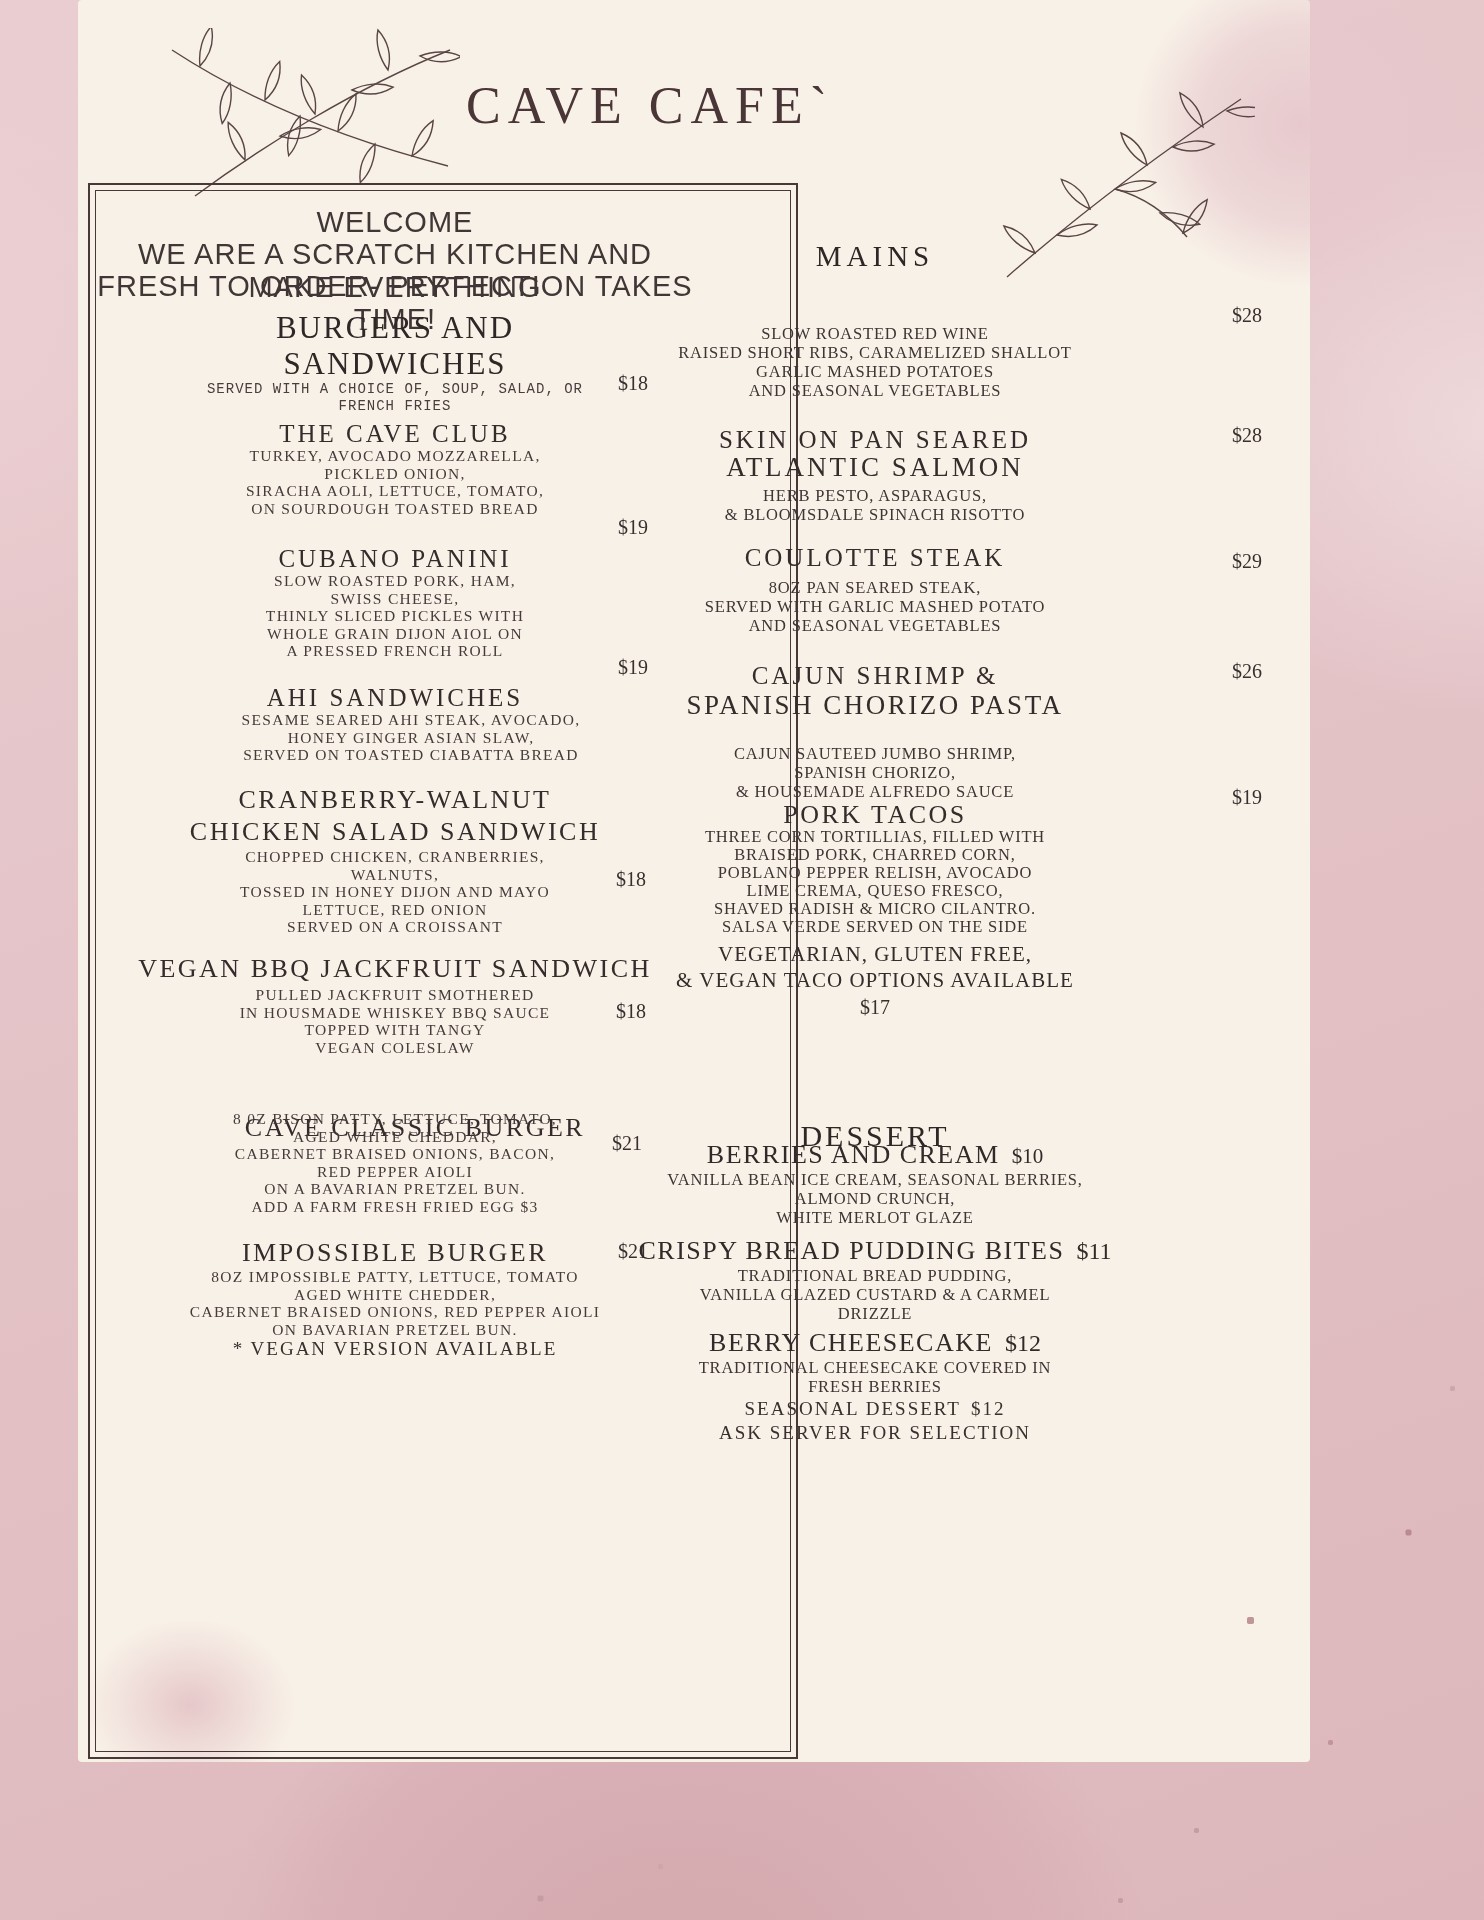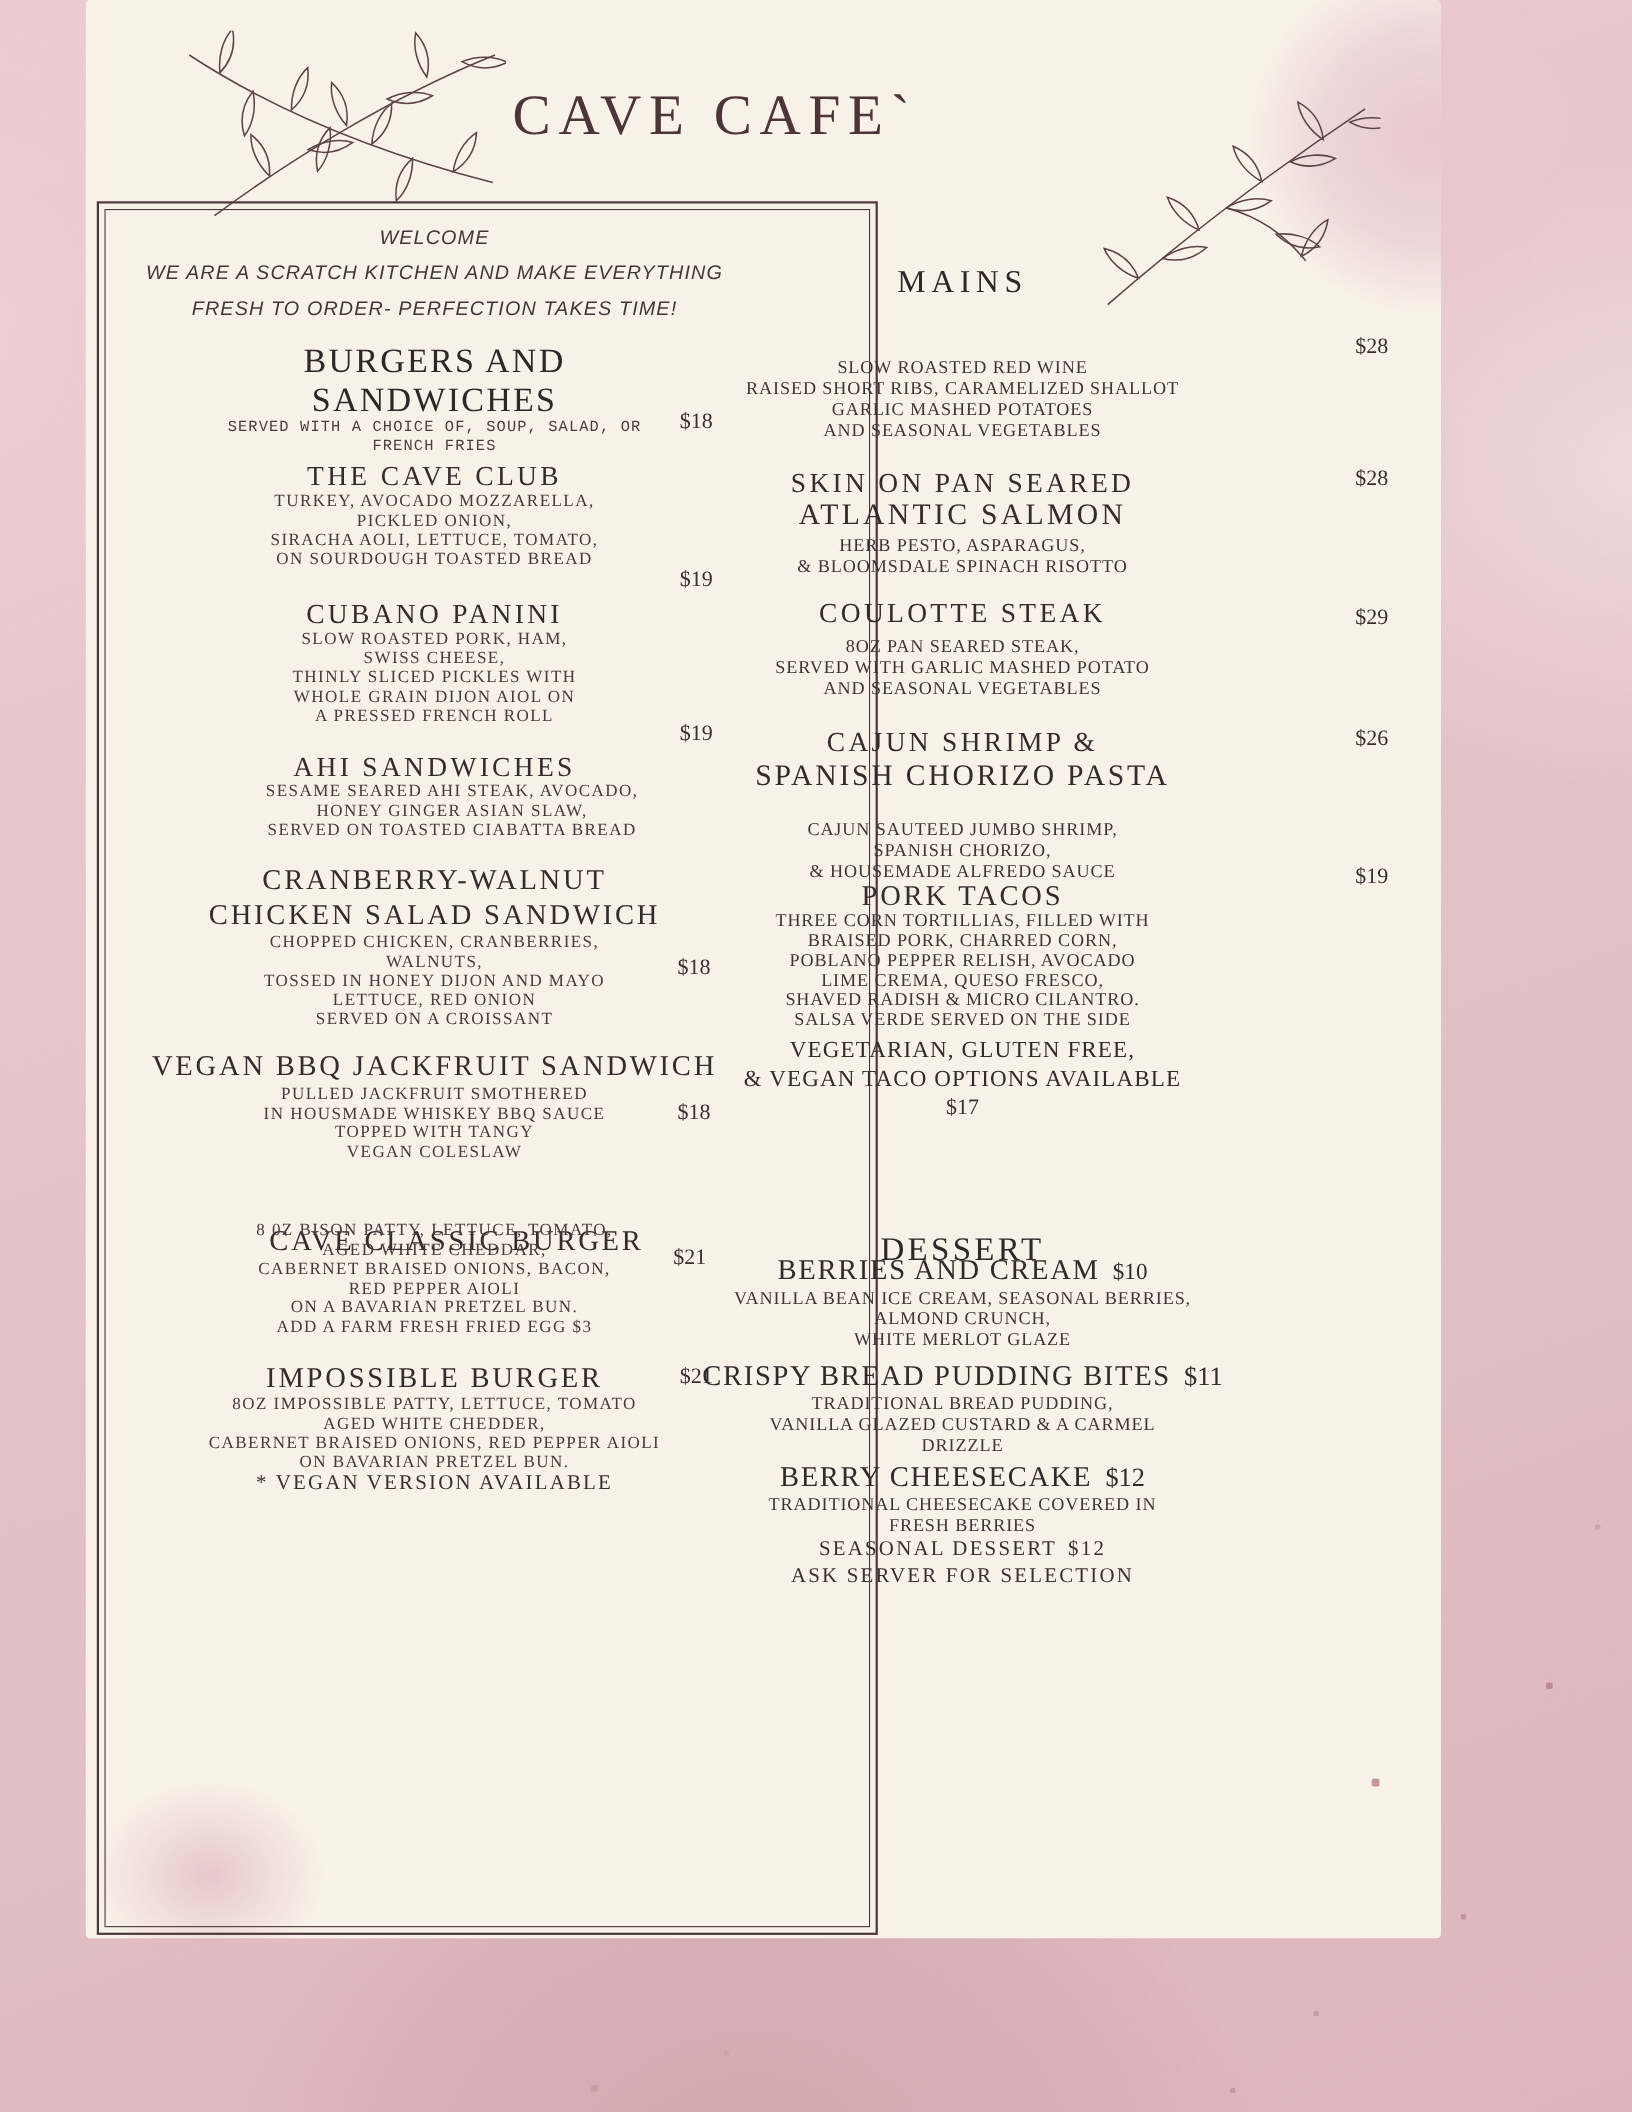--- a/index.html
+++ b/index.html
@@ -28,21 +28,21 @@
       1120px 1900px 0 2px #c59da1,1452px 1388px 0 2px #cda6aa;}
 
   .frame{left:88px;top:183px;width:706px;height:1572px;border:2px solid #4a3838;}
   .frame::before{content:"";position:absolute;inset:5px;border:1px solid #4a3838;}
 
   .title{top:76px;left:300px;width:700px;text-align:center;font-size:52px;letter-spacing:7px;color:#4a3636;}
 
   .lc{left:95px;width:600px;text-align:center;}
   .rc{left:625px;width:500px;text-align:center;}
 
-  .welcome{font-size:18px;letter-spacing:1px;color:#413636;font-style:italic;}
+  .welcome{font-size:29px;letter-spacing:1px;color:#413636;}
   .sec{font-size:31px;letter-spacing:2px;line-height:36px;color:#2f2626;}
   .note{font-size:14px;letter-spacing:1px;line-height:16.5px;color:#4a3d3d;font-family:Liberation Mono, monospace;}
   .name{font-size:25px;letter-spacing:3px;color:#352b2b;}
   .name-lg{font-size:26px;letter-spacing:2.5px;line-height:32px;color:#352b2b;}
   .desc{font-size:15.5px;letter-spacing:1.3px;line-height:17.5px;color:#463a3a;}
   .rdesc{font-size:16.5px;letter-spacing:0.8px;line-height:19px;color:#3f3434;}
   .price{font-size:20px;color:#3a2f2f;}
   .opt{font-size:21px;letter-spacing:1px;line-height:26px;color:#352b2b;}
   .small-head{font-size:19px;letter-spacing:2px;color:#3a2f2f;}
   .dname{font-size:26px;letter-spacing:1.5px;color:#322929;}

